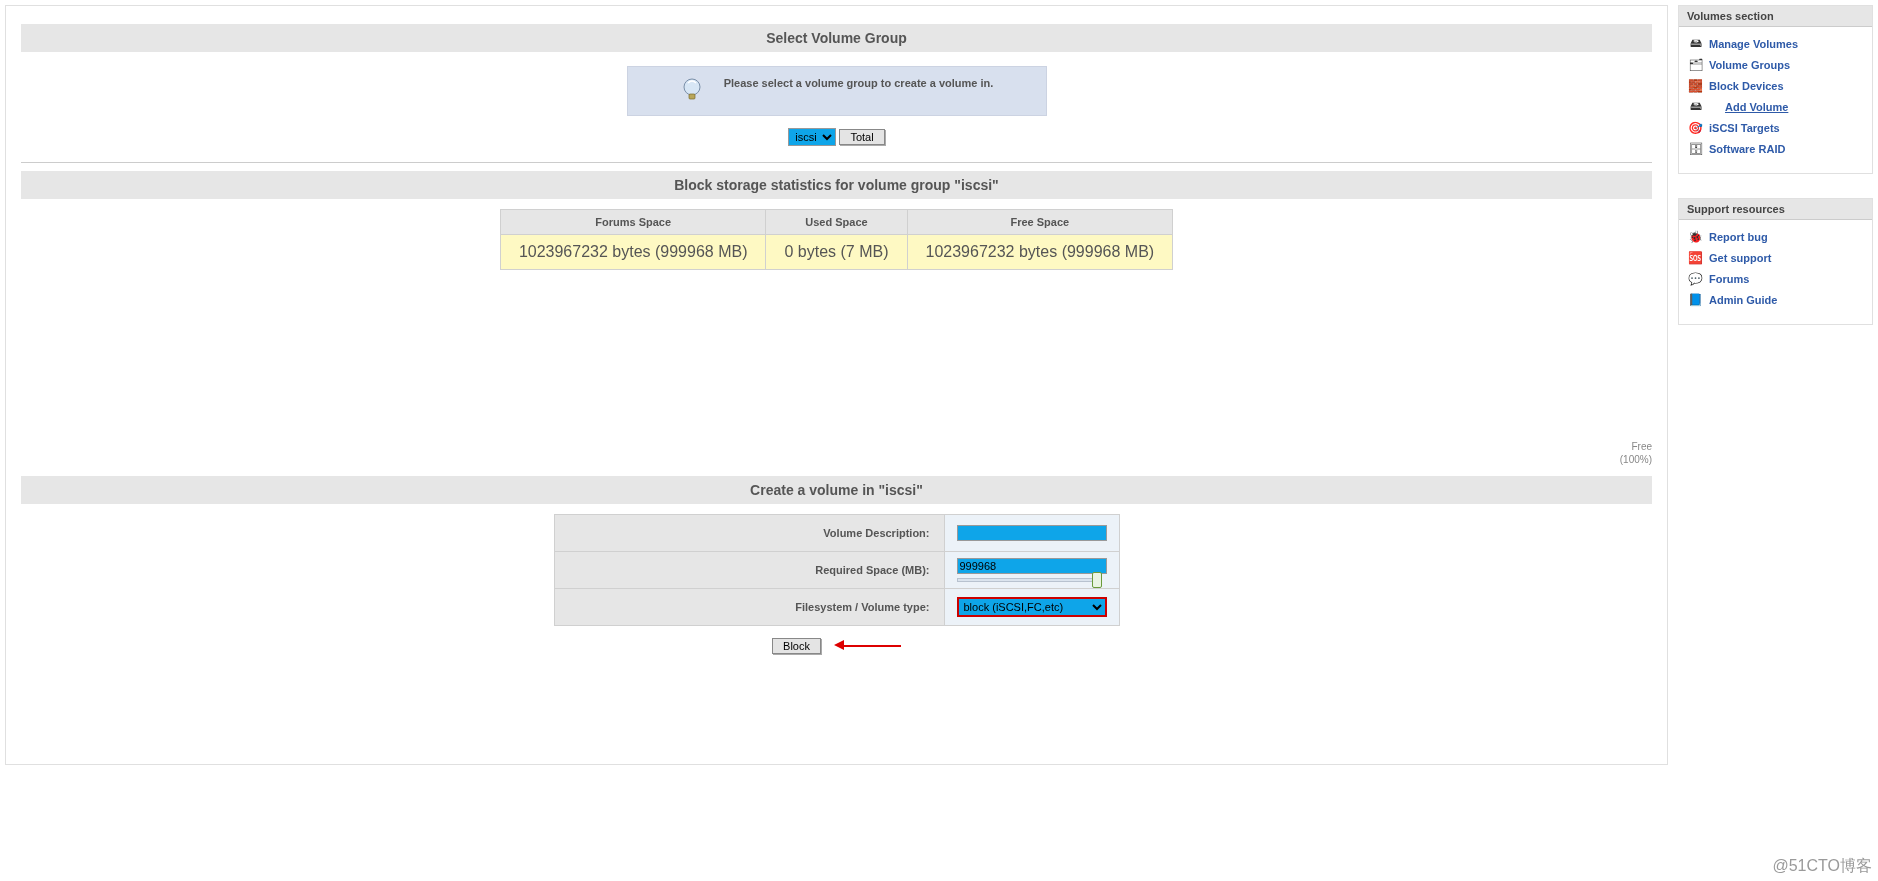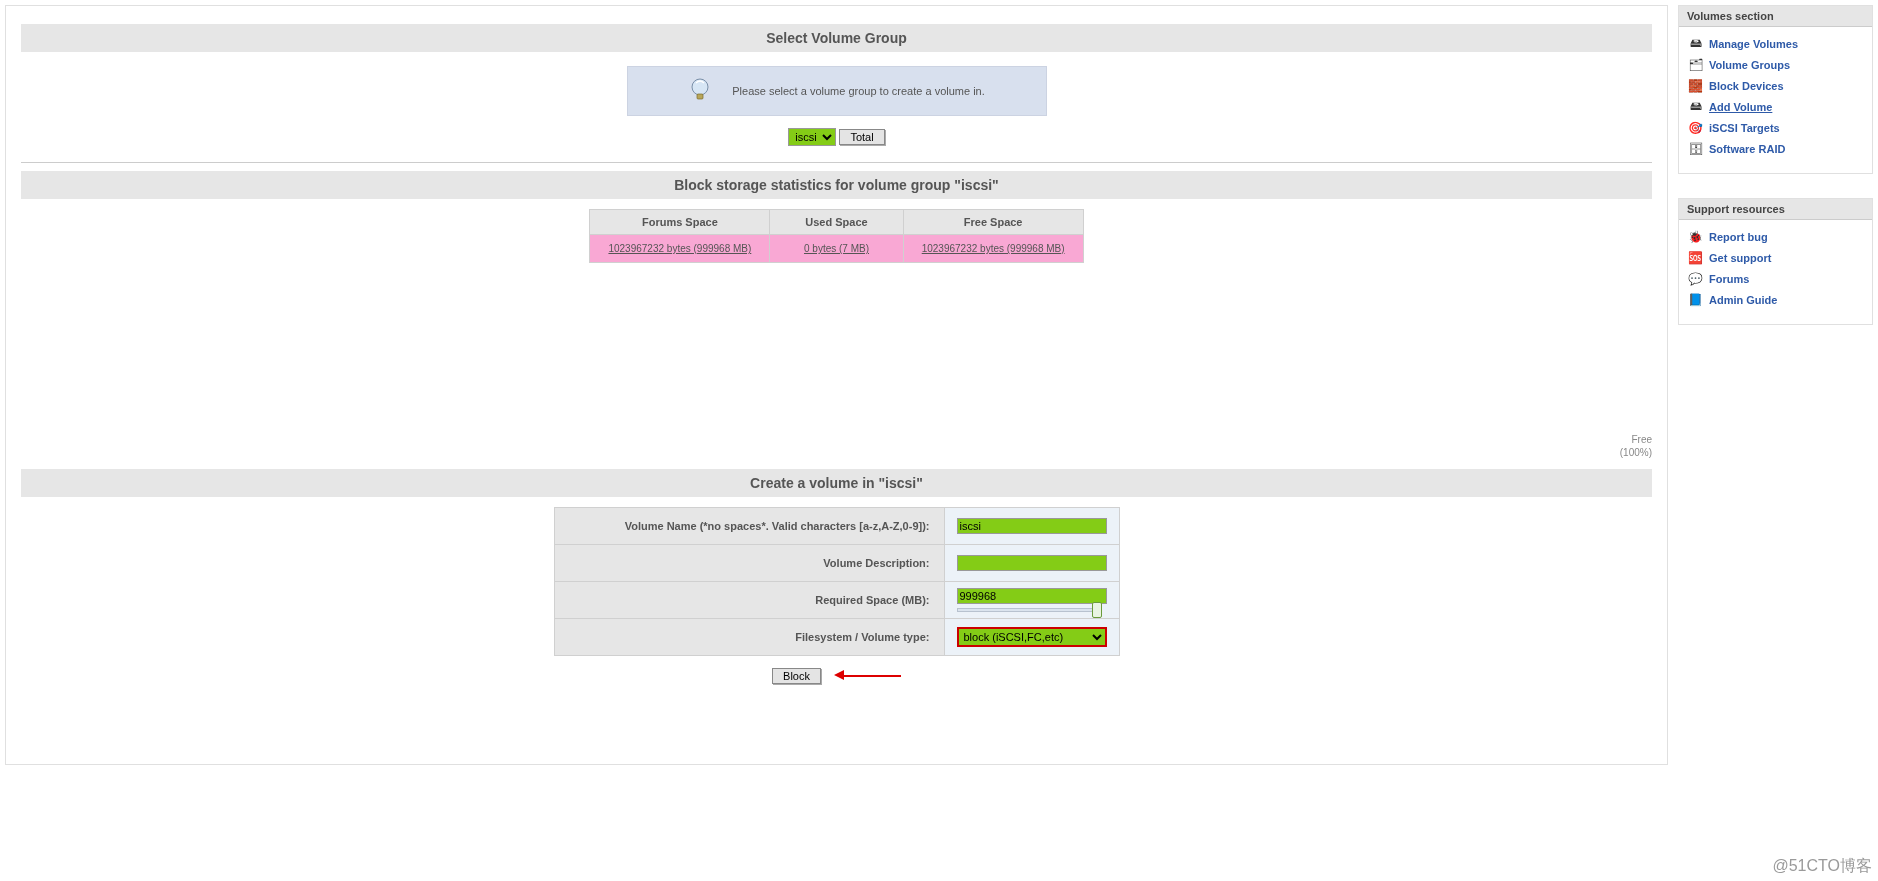--- a/index.html
+++ b/index.html
@@ -51,63 +51,64 @@
     gap: 6px;
     padding: 2px 0;
     margin-bottom: 3px;
     font-size: 11px;
   }
   .side-link a {
     color: #2e5aa8;
     text-decoration: none;
     font-weight: bold;
   }
-  .side-link a.underline { text-decoration: underline; }
+  .side-link a.underline { text-decoration: underline; margin-left: 16px; }
   .ico {
     width: 14px;
     height: 14px;
     display: inline-flex;
     align-items: center;
     justify-content: center;
     font-size: 12px;
   }
   .section-title {
     background: #e6e6e6;
     text-align: center;
     font-weight: bold;
     font-size: 14px;
     color: #555;
     padding: 6px 0;
     margin: 8px 0 10px 0;
   }
   .info-box {
     display: flex;
-    align-items: center;
+    align-items: flex-start;
     justify-content: center;
     background: #d8e0ee;
     border: 1px solid #ccd3e2;
     width: 420px;
     margin: 14px auto 12px auto;
     padding: 10px 14px;
     font-size: 11px;
     color: #555;
     gap: 20px;
+    font-weight: bold;
   }
   .bulb {
     width: 24px; height: 28px; display:inline-block;
   }
   .vg-select-row {
     text-align: center;
     margin-bottom: 16px;
   }
   select, input[type=text] {
     font-family: inherit;
     font-size: 11px;
     border: 1px solid #999;
-    background: #84cc16;
+    background: #0ea5e9;
     padding: 1px 2px;
   }
   .btn {
     font-family: inherit;
     font-size: 11px;
     border: 1px solid #888;
     background: #e4e4e4;
     padding: 1px 10px;
     cursor: pointer;
     box-shadow: 1px 1px 0 #aaa;
@@ -124,27 +125,26 @@
   }
   table.stats th {
     background: #e6e6e6;
     border: 1px solid #d0d0d0;
     font-weight: bold;
     color: #555;
     font-size: 11px;
     padding: 6px 35px;
   }
   table.stats td {
-    background: #f9a8d4;
-    border: 1px solid #d0d0d0;
-    color: #555;
-    font-size: 10px;
+    background: #fef9c3;
+    border: 1px solid #d0d0d0;
+    color: #555;
+    font-size: 16px;
     padding: 8px 18px;
     text-align: center;
-    text-decoration: underline;
   }
   .chart-area {
     text-align:right;
     color:#888;
     font-size:10px;
     margin: 170px 0 10px 0;
     line-height:1.3;
   }
   table.form {
     margin: 8px auto 0 auto;
@@ -256,26 +256,20 @@
 
     <div class="chart-area">
       <span>Free</span><br>
       <span>(100%)</span>
     </div>
 
     <div class="section-title">Create a volume in "iscsi"</div>
 
     <table class="form">
       <tbody>
-          <tr>
-        <td class="label">Volume Name (*no spaces*. Valid characters [a-z,A-Z,0-9]):</td>
-        <td class="field">
-          <input type="text" value="iscsi" style="">
-        </td>
-      </tr>
       <tr>
         <td class="label">Volume Description:</td>
         <td class="field">
           <input type="text" value="" style="">
         </td>
       </tr>
       <tr>
         <td class="label">Required Space (MB):</td>
         <td class="field">
           <input type="text" value="999968" style="">

